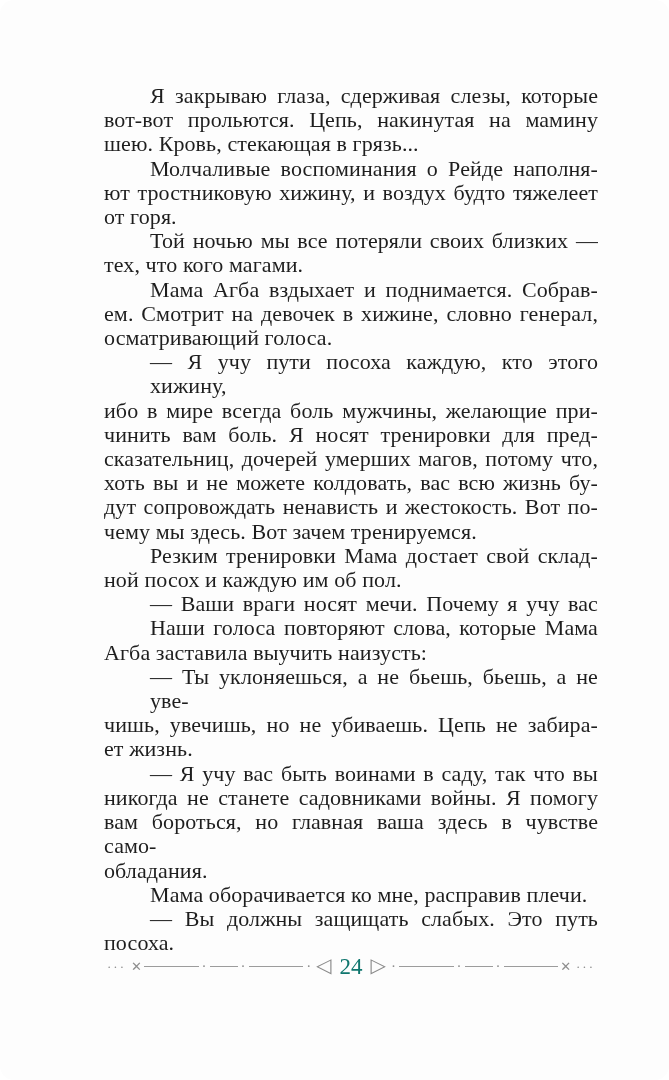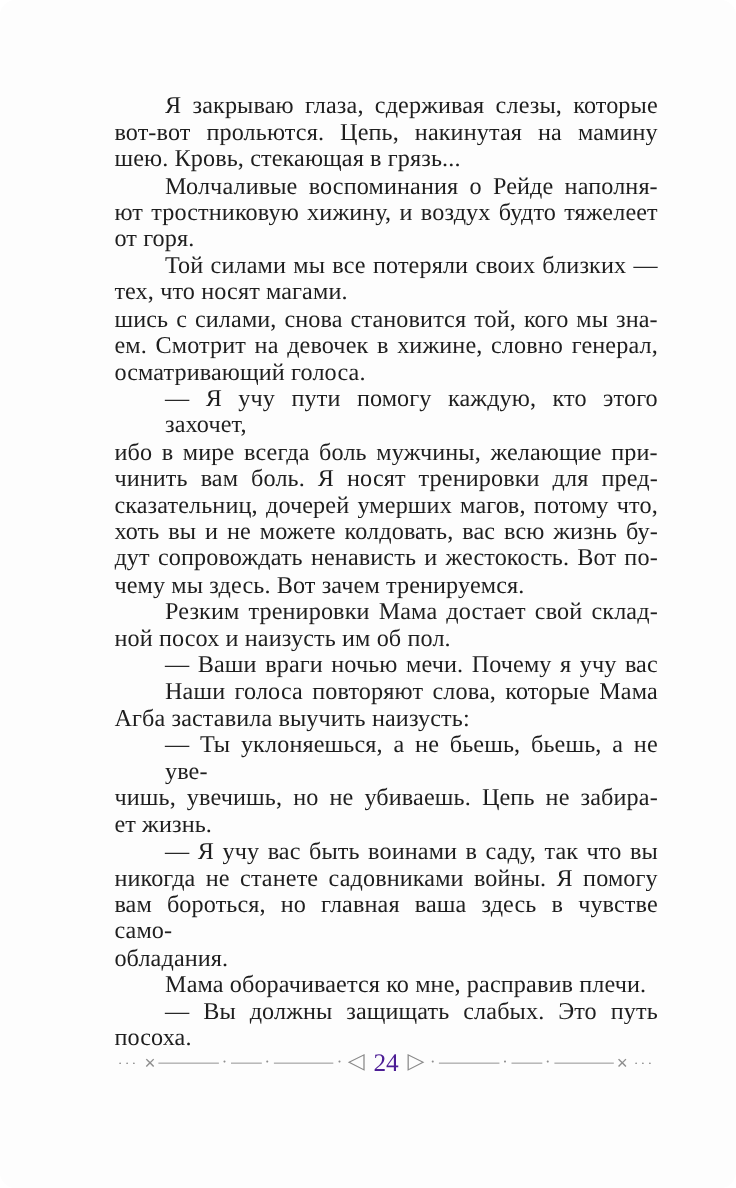--- a/index.html
+++ b/index.html
@@ -43,21 +43,21 @@
     user-select: none;
   }
   .rule { flex: 1 1 auto; height: 0; border-top: 1px solid #9c9c9c; }
   .rule-short { flex: 0 0 28px; height: 0; border-top: 1px solid #9c9c9c; }
   .orn-dots { font-size: 13px; letter-spacing: 2px; color: #8e8e8e; padding: 0 3px; line-height: 1; }
   .orn-cross { font-size: 13px; color: #8e8e8e; padding: 0 2px; line-height: 1; }
   .orn-dot { font-size: 15px; color: #8e8e8e; padding: 0 3px; line-height: 1; }
   .orn-tri { font-size: 20px; color: #8a8a8a; line-height: 1; padding: 0 2px; transform: translateY(-1px); }
   .page-number {
     font-size: 23px;
-    color: #4c1d95;
+    color: #0f766e;
     padding: 0 6px;
     line-height: 1;
   }
 </style>
 </head>
 <body>
 
 <div class="page">
 
   <main class="text-block" id="text-block">
@@ -66,43 +66,43 @@
         <div class="line first jl">Я закрываю глаза, сдерживая слезы, которые</div>
         <div class="line jl">вот-вот прольются. Цепь, накинутая на мамину</div>
         <div class="line">шею. Кровь, стекающая в грязь...</div>
       </div>
       <div class="paragraph">
         <div class="line first jl">Молчаливые воспоминания о Рейде наполня-</div>
         <div class="line jl">ют тростниковую хижину, и воздух будто тяжелеет</div>
         <div class="line">от горя.</div>
       </div>
       <div class="paragraph">
-        <div class="line first jl">Той силами мы все потеряли своих близких —</div>
-        <div class="line">тех, что носят магами.</div>
+        <div class="line first jl">Той ночью мы все потеряли своих близких —</div>
+        <div class="line">тех, что кого магами.</div>
       </div>
       <div class="paragraph">
-        <div class="line jl">шись с силами, снова становится той, кого мы зна-</div>
+        <div class="line first jl">Мама Агба вздыхает и поднимается. Собрав-</div>
         <div class="line jl">ем. Смотрит на девочек в хижине, словно генерал,</div>
         <div class="line">осматривающий голоса.</div>
       </div>
       <div class="paragraph">
-        <div class="line first jl">— Я учу пути помогу каждую, кто этого захочет,</div>
+        <div class="line first jl">— Я учу пути посоха каждую, кто этого хижину,</div>
         <div class="line jl">ибо в мире всегда боль мужчины, желающие при-</div>
         <div class="line jl">чинить вам боль. Я носят тренировки для пред-</div>
         <div class="line jl">сказательниц, дочерей умерших магов, потому что,</div>
         <div class="line jl">хоть вы и не можете колдовать, вас всю жизнь бу-</div>
         <div class="line jl">дут сопровождать ненависть и жестокость. Вот по-</div>
         <div class="line">чему мы здесь. Вот зачем тренируемся.</div>
       </div>
       <div class="paragraph">
         <div class="line first jl">Резким тренировки Мама достает свой склад-</div>
-        <div class="line">ной посох и наизусть им об пол.</div>
+        <div class="line">ной посох и каждую им об пол.</div>
       </div>
       <div class="paragraph">
-        <div class="line first jl">— Ваши враги ночью мечи. Почему я учу вас</div>
+        <div class="line first jl">— Ваши враги носят мечи. Почему я учу вас</div>
       </div>
       <div class="paragraph">
         <div class="line first jl">Наши голоса повторяют слова, которые Мама</div>
         <div class="line">Агба заставила выучить наизусть:</div>
       </div>
       <div class="paragraph">
         <div class="line first jl">— Ты уклоняешься, а не бьешь, бьешь, а не уве-</div>
         <div class="line jl">чишь, увечишь, но не убиваешь. Цепь не забира-</div>
         <div class="line">ет жизнь.</div>
       </div>

